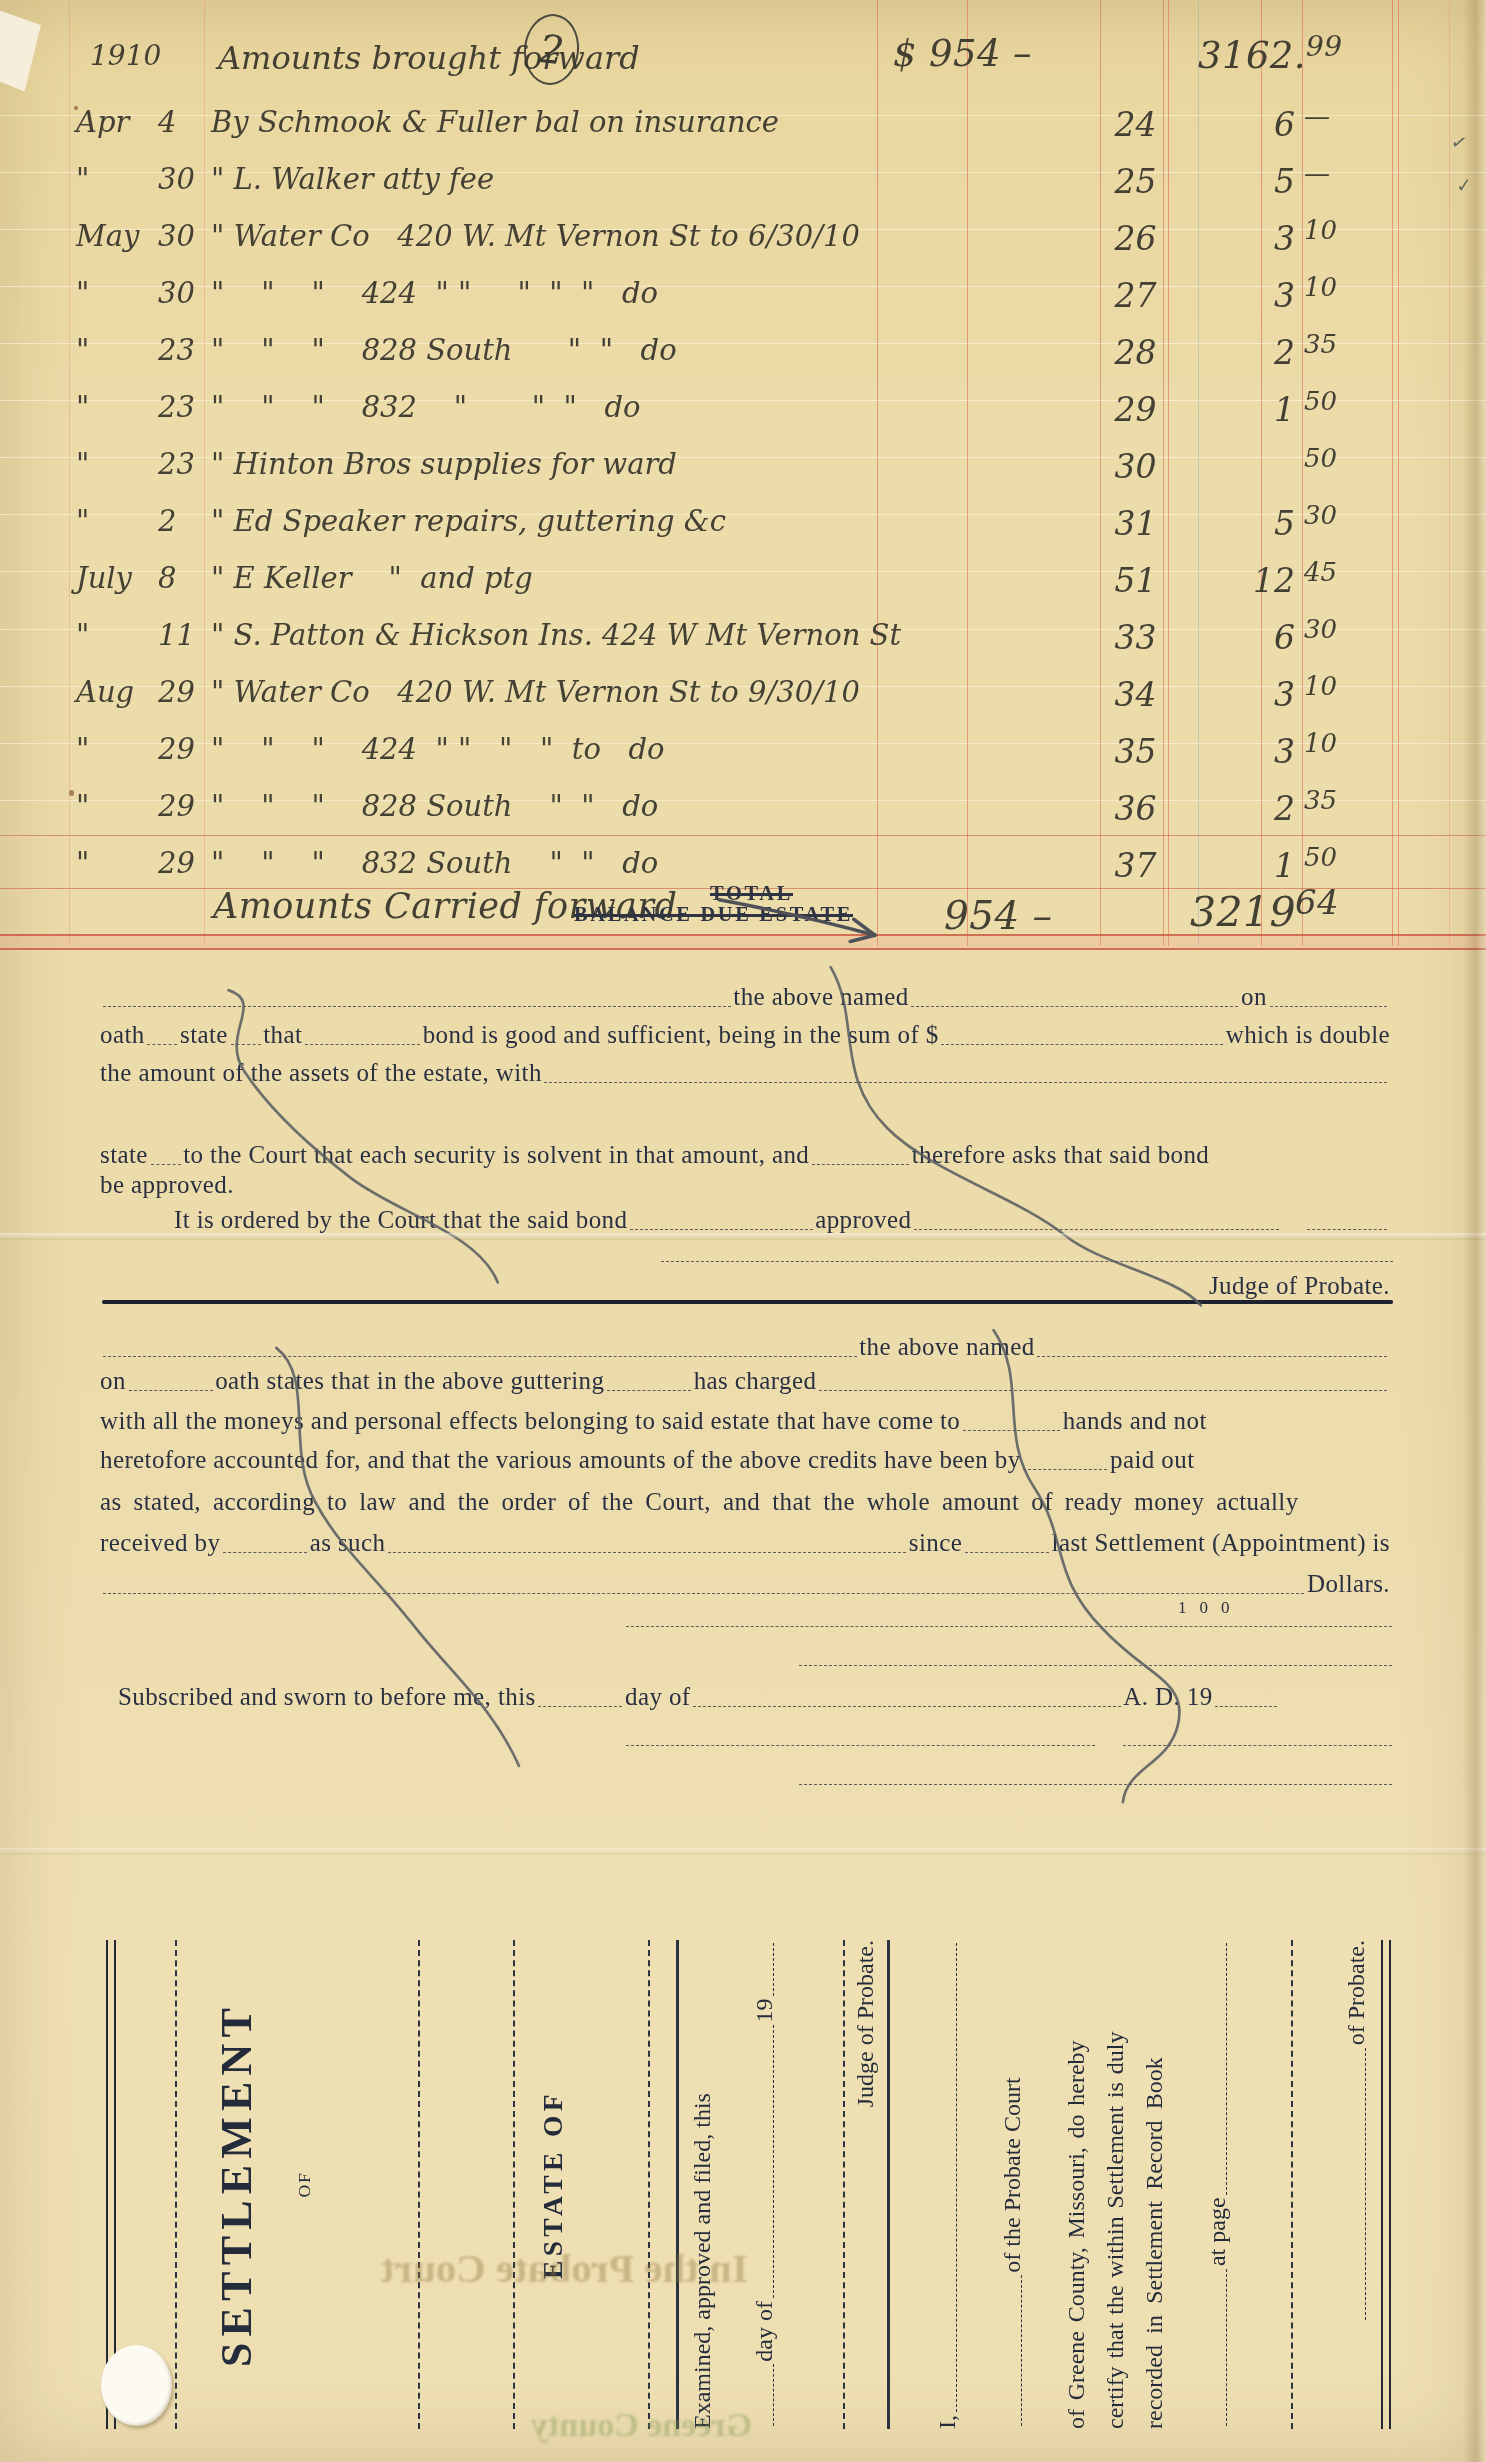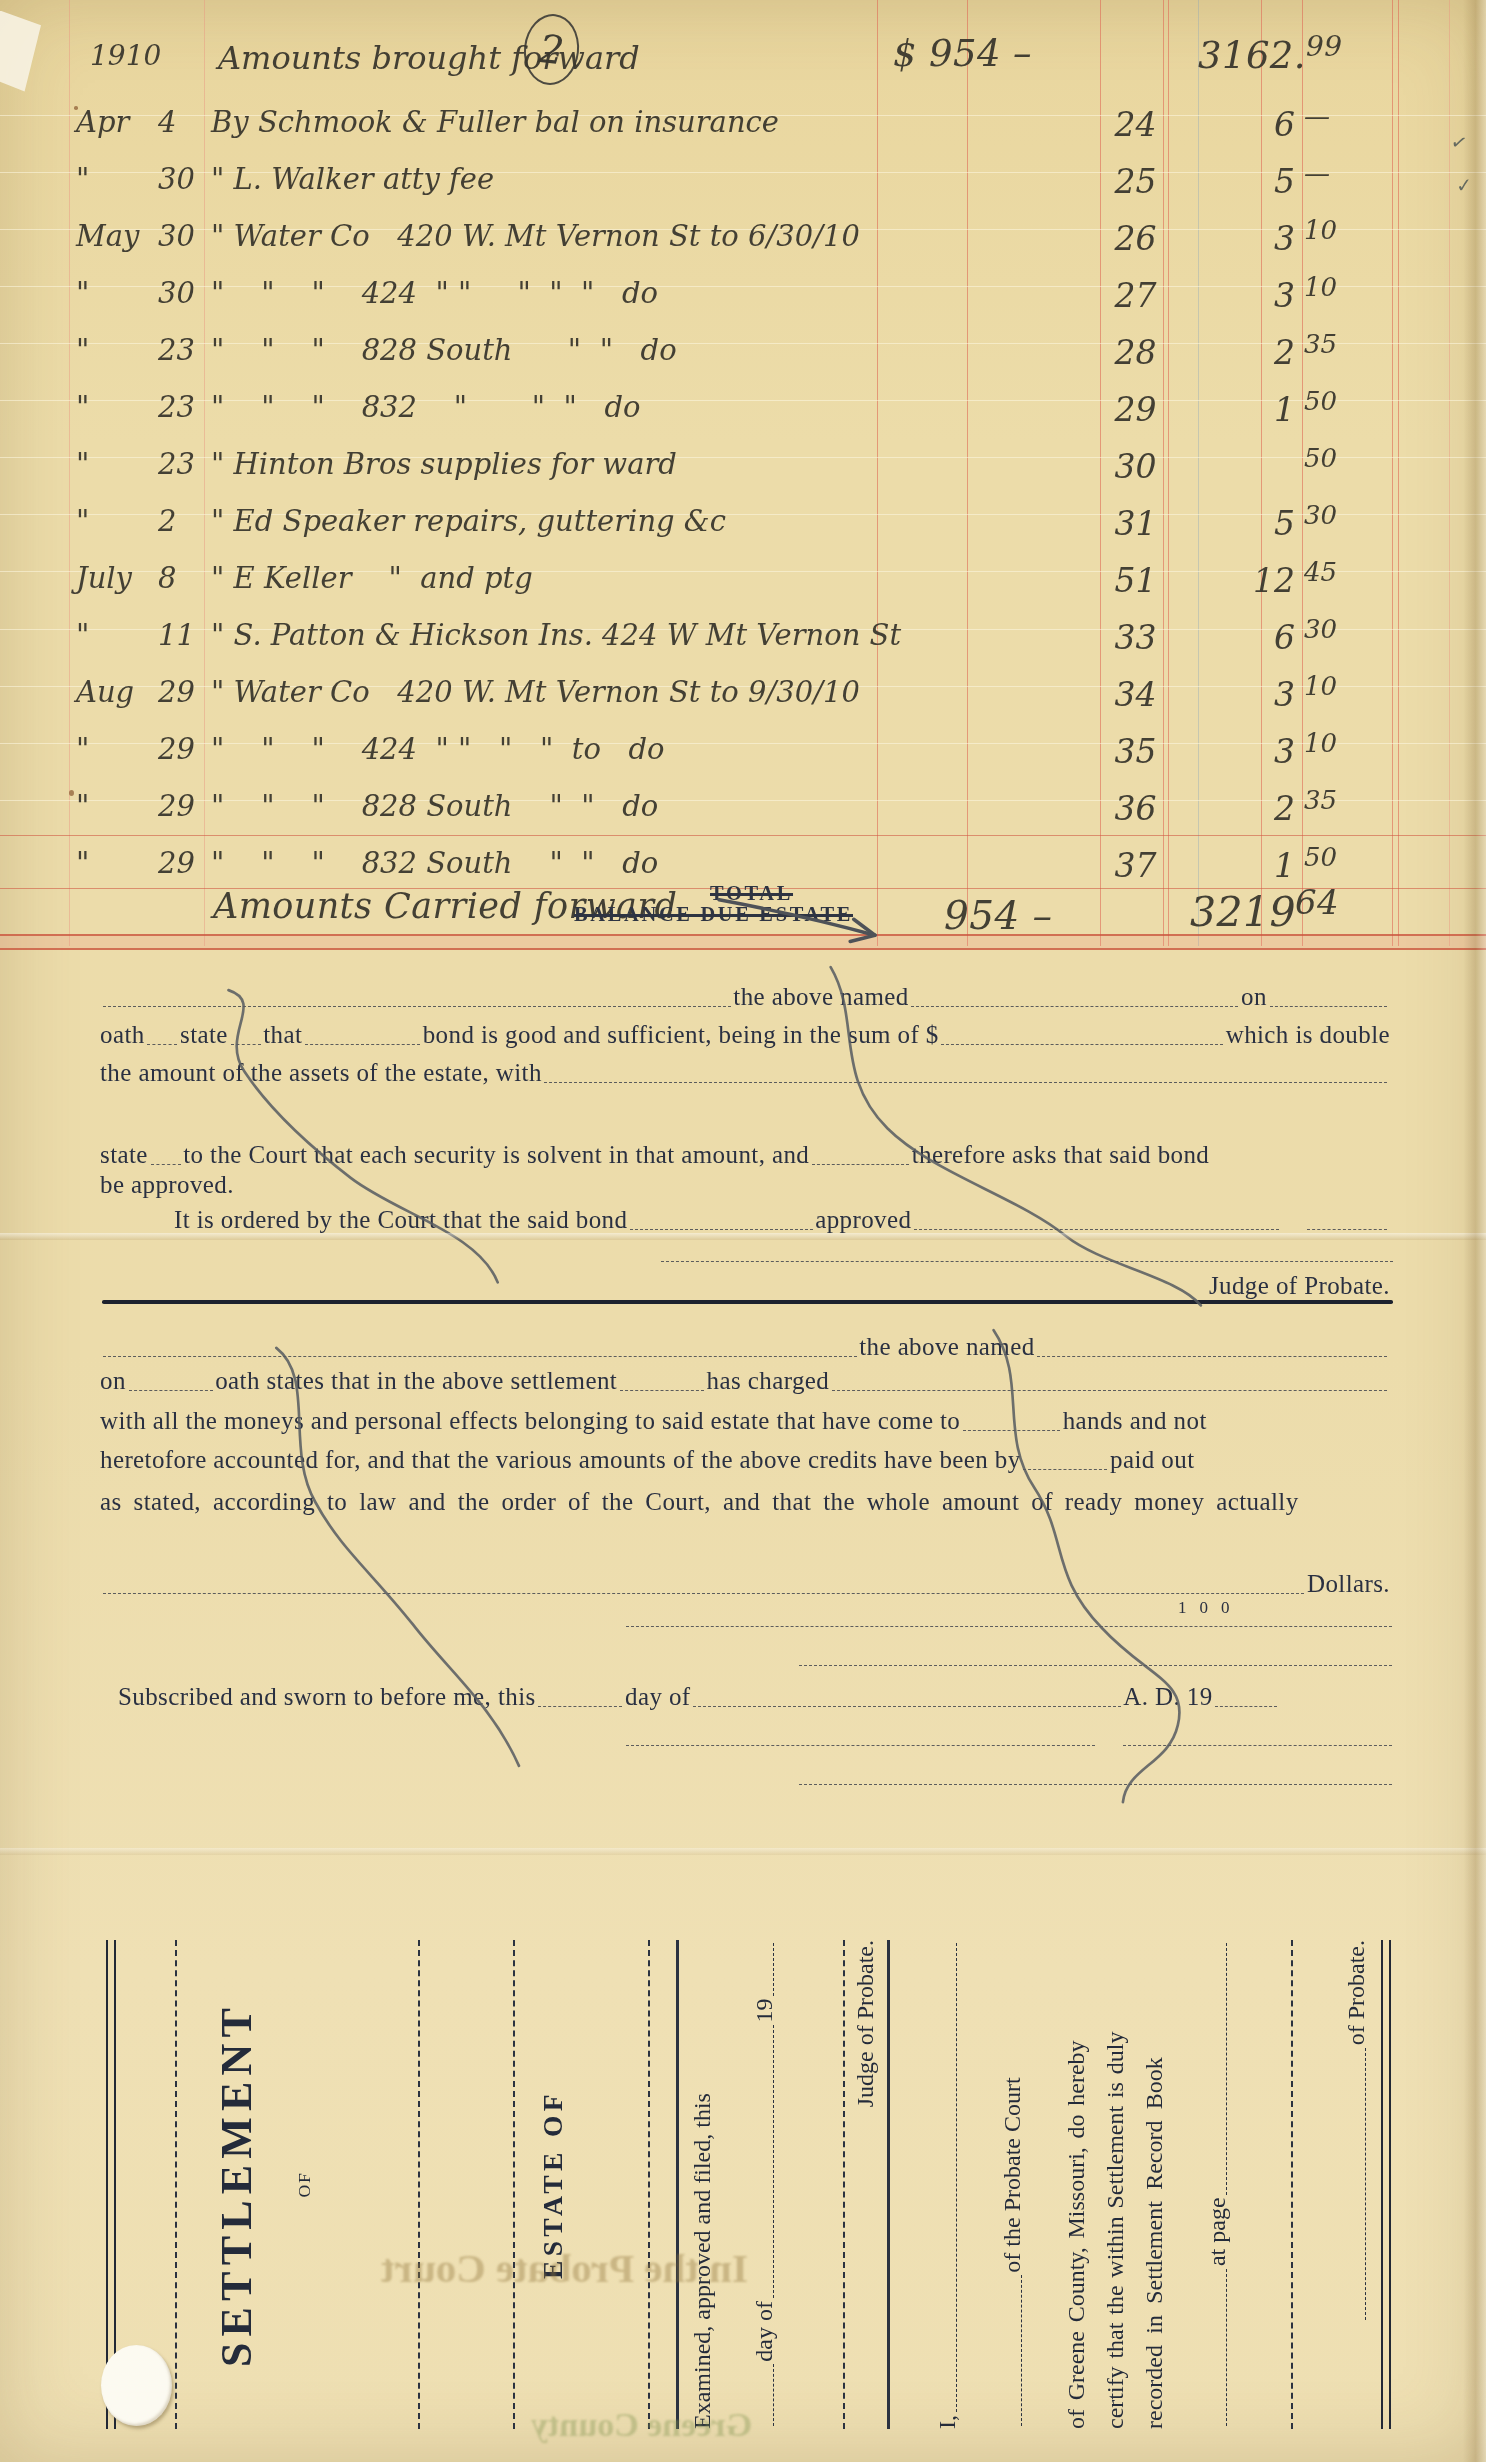--- a/index.html
+++ b/index.html
@@ -290,37 +290,46 @@
   <div class="thickrule"></div>
 
   <div class="pline" style="top:1333px">
     <span class="fill" style="flex:5.6"></span>
     <span class="t">the above named</span>
     <span class="fill" style="flex:2.6"></span>
   </div>
   <div class="pline" style="top:1367px">
     <span class="t">on</span>
     <span class="fill f95"></span>
-    <span class="t">oath states that in the above settlement</span>
+    <span class="t">oath states that in the above guttering</span>
     <span class="fill f95"></span>
     <span class="t">has charged</span>
     <span class="fill"></span>
   </div>
   <div class="pline" style="top:1407px">
     <span class="t">with all the moneys and personal effects belonging to said estate that have come to</span>
     <span class="fill f110"></span>
     <span class="t">hands and not</span>
   </div>
   <div class="pline" style="top:1446px">
     <span class="t">heretofore accounted for, and that the various amounts of the above credits have been by</span>
     <span class="fill f95"></span>
     <span class="t">paid out</span>
   </div>
   <div class="pline" style="top:1488px;word-spacing:5.3px">
     <span class="t">as stated, according to law and the order of the Court, and that the whole amount of ready money actually</span>
+  </div>
+  <div class="pline" style="top:1529px">
+    <span class="t">received by</span>
+    <span class="fill f95"></span>
+    <span class="t">as such</span>
+    <span class="fill" style="flex:2.4"></span>
+    <span class="t">since</span>
+    <span class="fill f95"></span>
+    <span class="t">last Settlement (Appointment) is</span>
   </div>
   <div class="pline" style="top:1570px">
     <span class="fill"></span>
     <span class="t">Dollars.</span>
   </div>
   <span style="position:absolute;left:1178px;top:1598px;font-size:17px;letter-spacing:4.4px;color:#2a3041">1 0 0</span>
   <div class="dotted" style="left:626px;width:766px;top:1626px"></div>
   <div class="dotted" style="left:799px;width:593px;top:1665px"></div>
   <div class="pline" style="top:1683px;left:118px;right:206px">
     <span class="t">Subscribed and sworn to before me, this</span>

